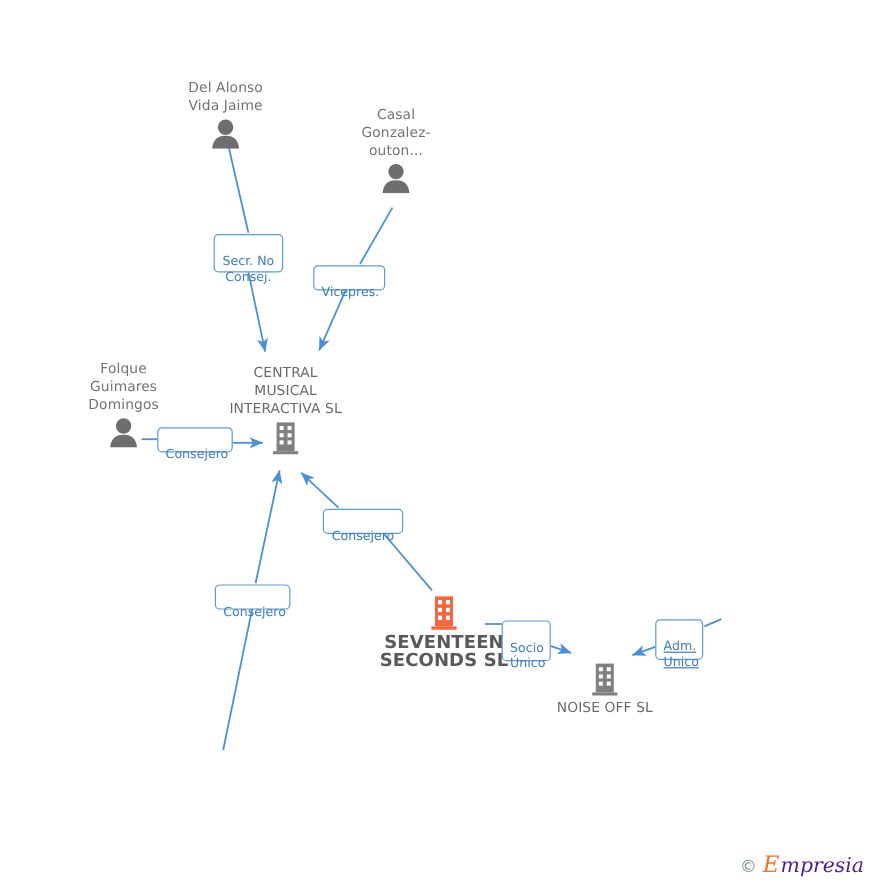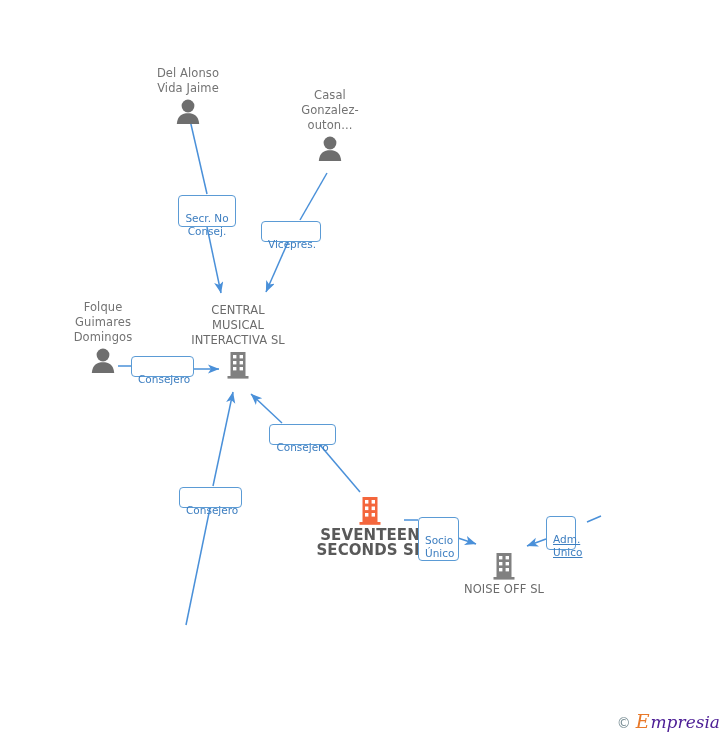--- a/index.html
+++ b/index.html
@@ -220,26 +220,26 @@
   </div>
 
   <div class="rel" style="left:269px; top:424px; width:67px; height:21px;">
     <span class="txt">Consejero</span>
   </div>
 
   <div class="rel" style="left:179px; top:487px; width:63px; height:21px;">
     <span class="txt">Consejero</span>
   </div>
 
-  <div class="rel" style="left:418px; top:517px; width:41px; height:44px;">
+  <div class="rel" style="left:418px; top:517px; width:41px; height:34px;">
     <span class="txt">Socio
 Único</span>
   </div>
 
-  <div class="rel" style="left:546px; top:516px; width:30px; height:34px;text-decoration:underline;">
+  <div class="rel" style="left:546px; top:516px; width:40px; height:34px;text-decoration:underline;">
     <span class="txt">Adm.
 Unico</span>
   </div>
 
   <div style="position:absolute; right:8px; bottom:8px; display:flex; align-items:baseline; gap:5px;">
     <span style="font-size:14px; color:#7a8f96;">©</span>
     <span style="font-family:'DejaVu Serif',serif; font-style:italic; font-size:19px; color:#e8792a;">E</span>
     <span style="font-family:'DejaVu Serif',serif; font-style:italic; font-size:17px; color:#4c1d95; margin-left:-4px;">mpresia</span>
   </div>
 

